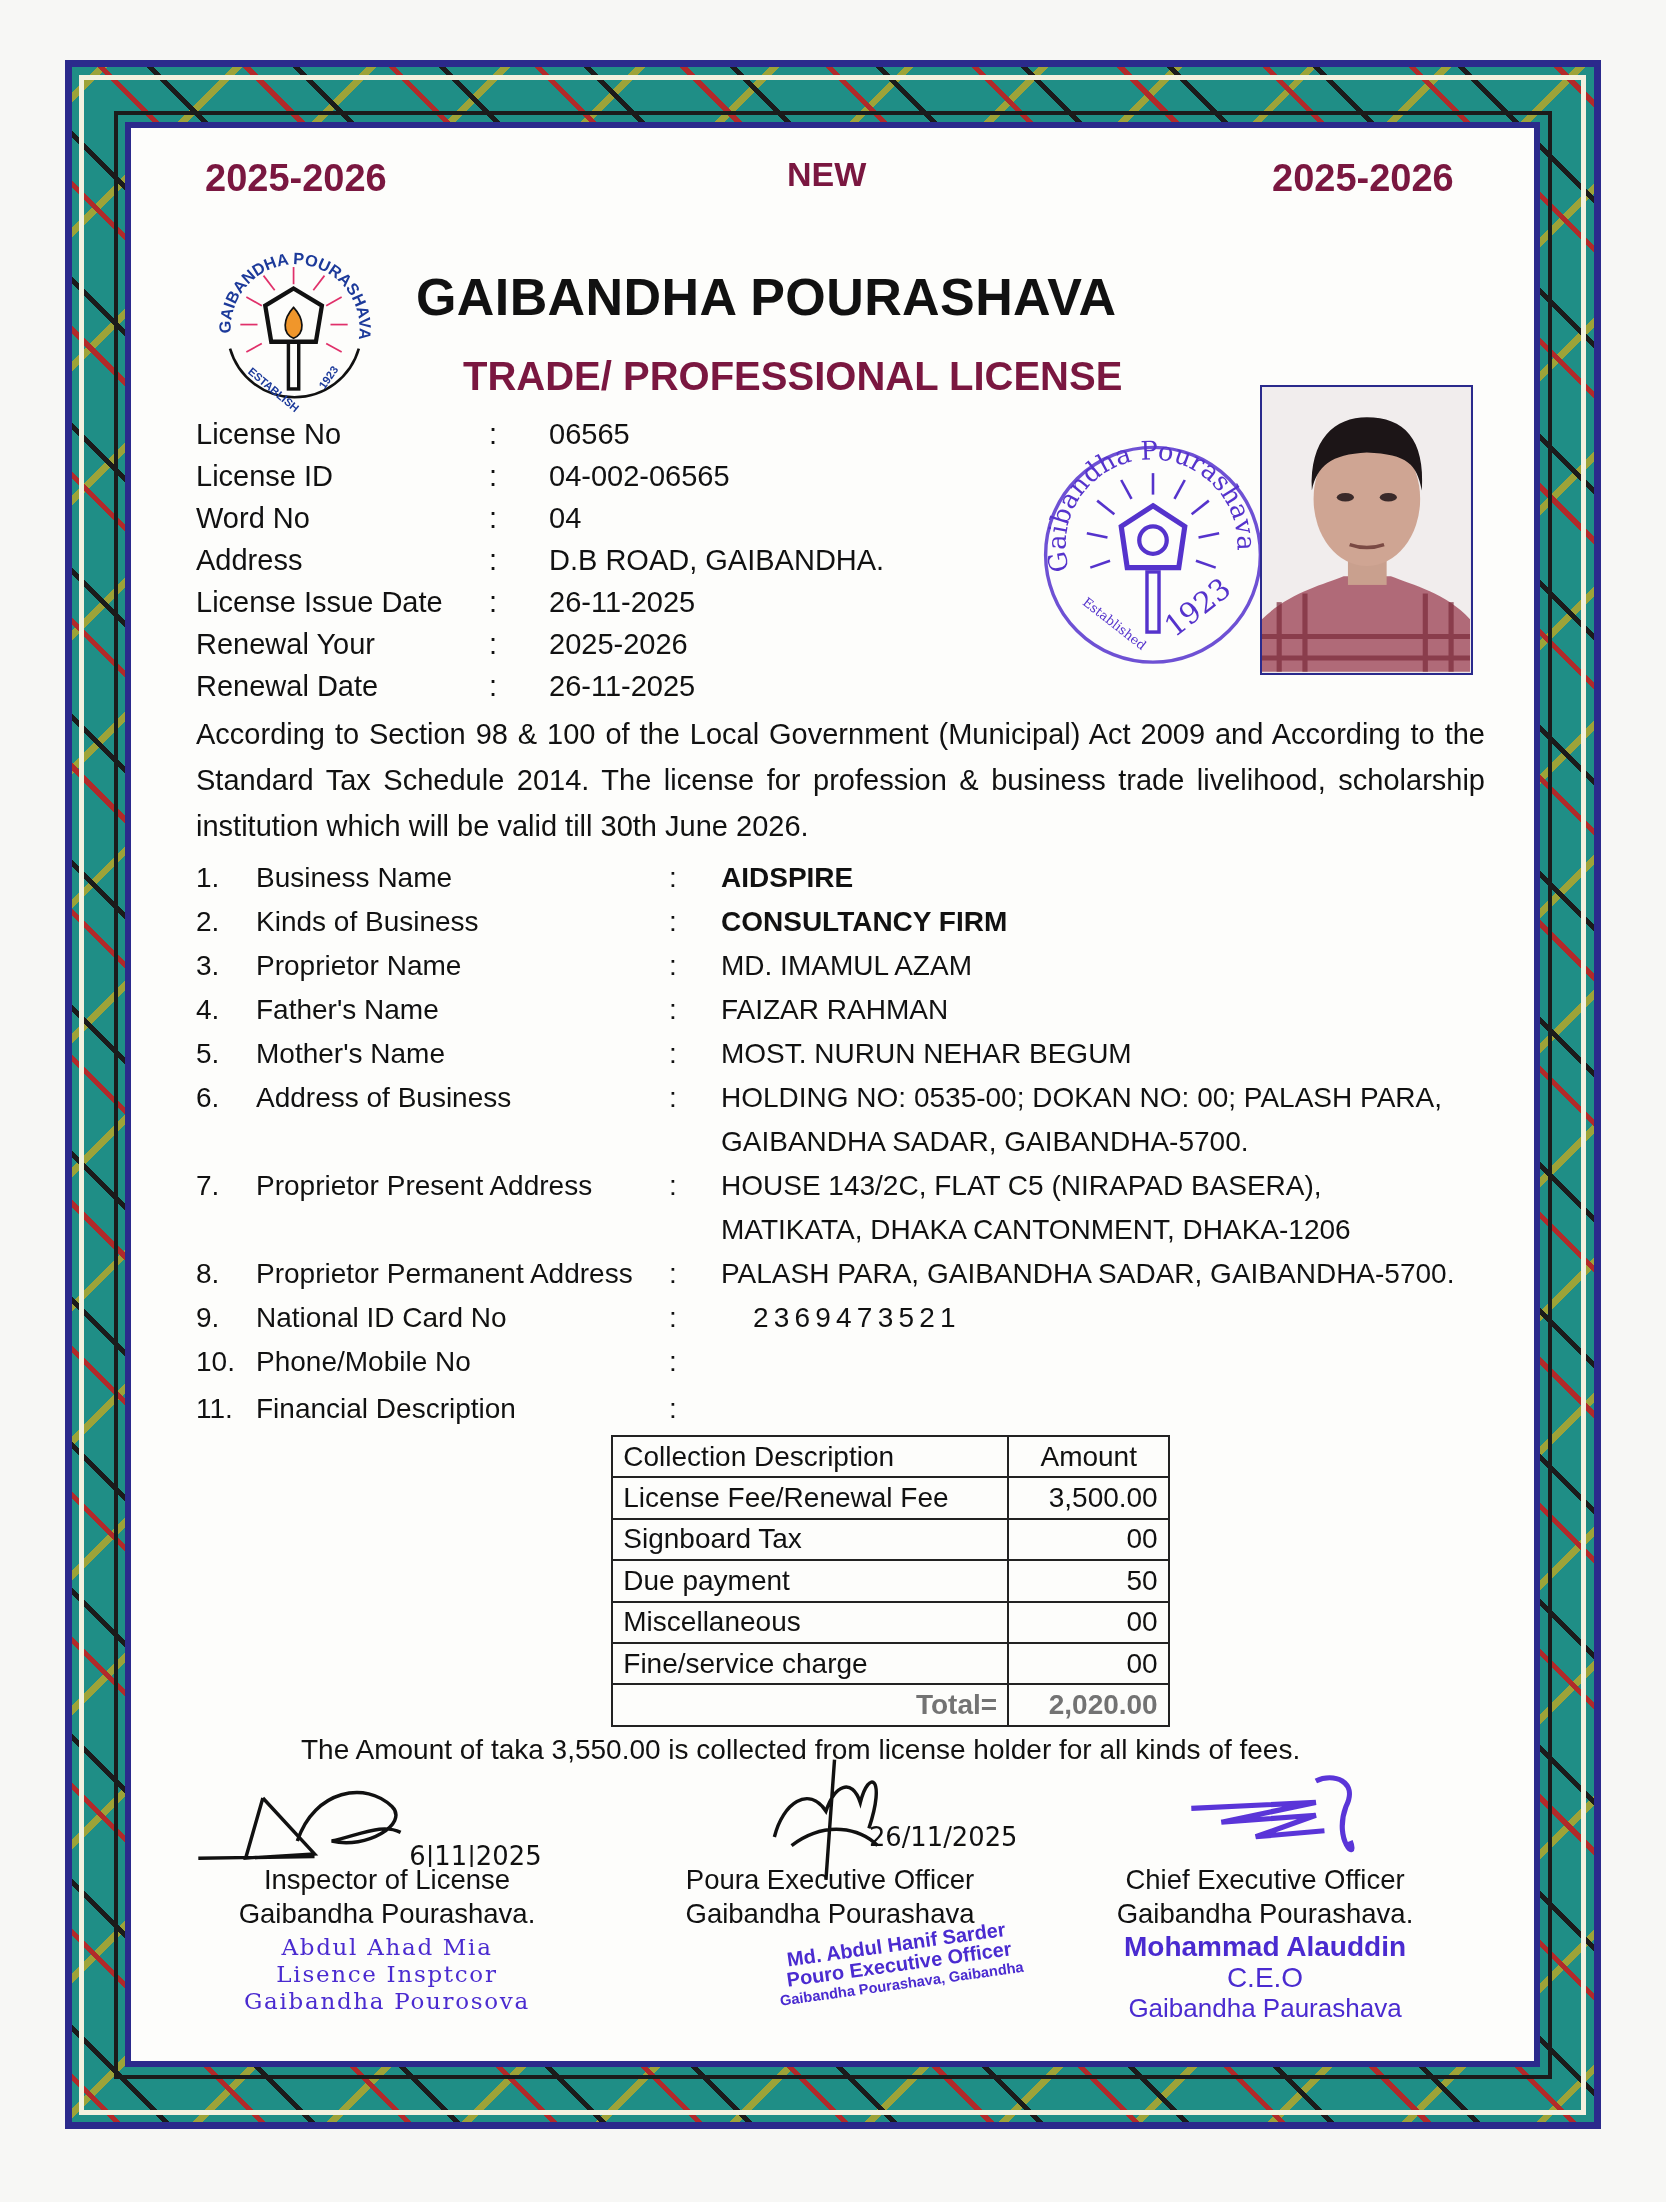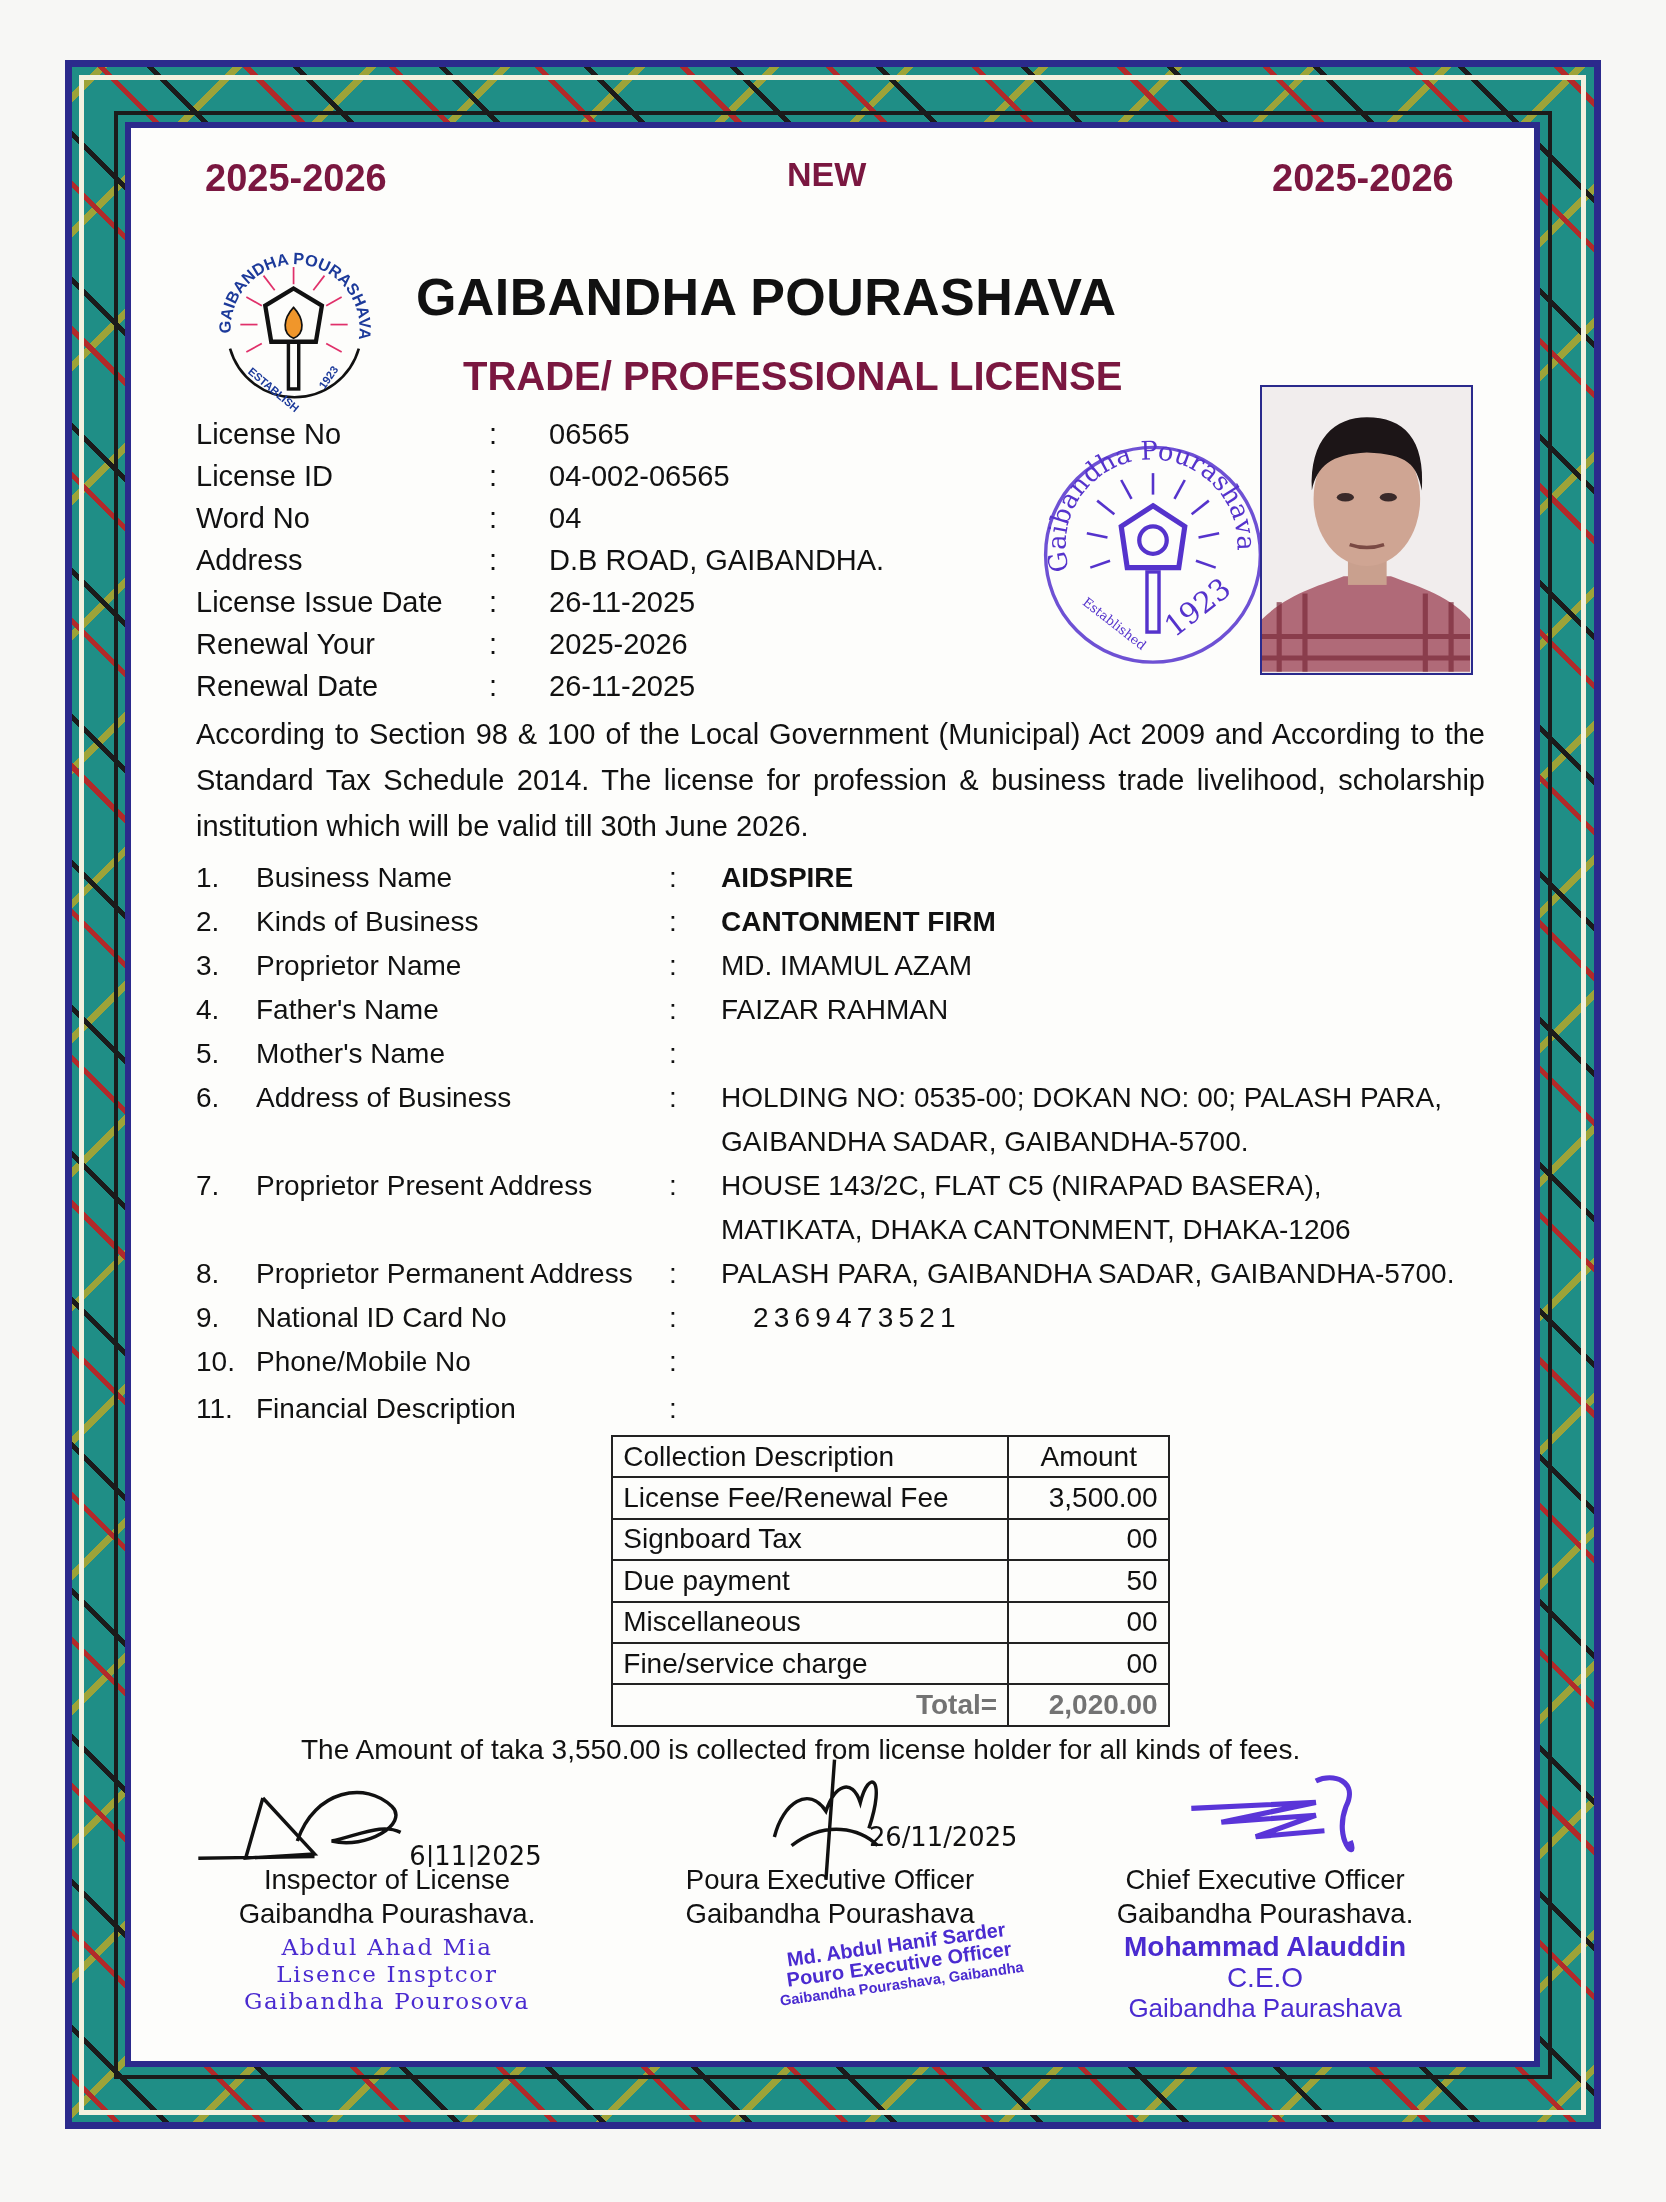--- a/index.html
+++ b/index.html
@@ -213,38 +213,39 @@
   <div class="item">
       <span class="n">1.</span>
       <span class="k">Business Name</span>
       <span class="c">:</span>
       <span class="v bold">AIDSPIRE</span>
     </div>
   <div class="item">
       <span class="n">2.</span>
       <span class="k">Kinds of Business</span>
       <span class="c">:</span>
-      <span class="v bold">CANTONMENT FIRM</span>
+      <span class="v bold">CONSULTANCY FIRM</span>
     </div>
   <div class="item">
       <span class="n">3.</span>
       <span class="k">Proprietor Name</span>
       <span class="c">:</span>
       <span class="v">MD. IMAMUL AZAM</span>
     </div>
   <div class="item">
       <span class="n">4.</span>
       <span class="k">Father's Name</span>
       <span class="c">:</span>
       <span class="v">FAIZAR RAHMAN</span>
     </div>
   <div class="item">
       <span class="n">5.</span>
       <span class="k">Mother's Name</span>
       <span class="c">:</span>
+      <span class="v">MOST. NURUN NEHAR BEGUM</span>
     </div>
   <div class="item">
       <span class="n">6.</span>
       <span class="k">Address of Business</span>
       <span class="c">:</span>
       <span class="v"><span>HOLDING NO: 0535-00; DOKAN NO: 00; PALASH PARA,</span><br><span>GAIBANDHA SADAR, GAIBANDHA-5700.</span></span>
     </div>
   <div class="item">
       <span class="n">7.</span>
       <span class="k">Proprietor Present Address</span>

